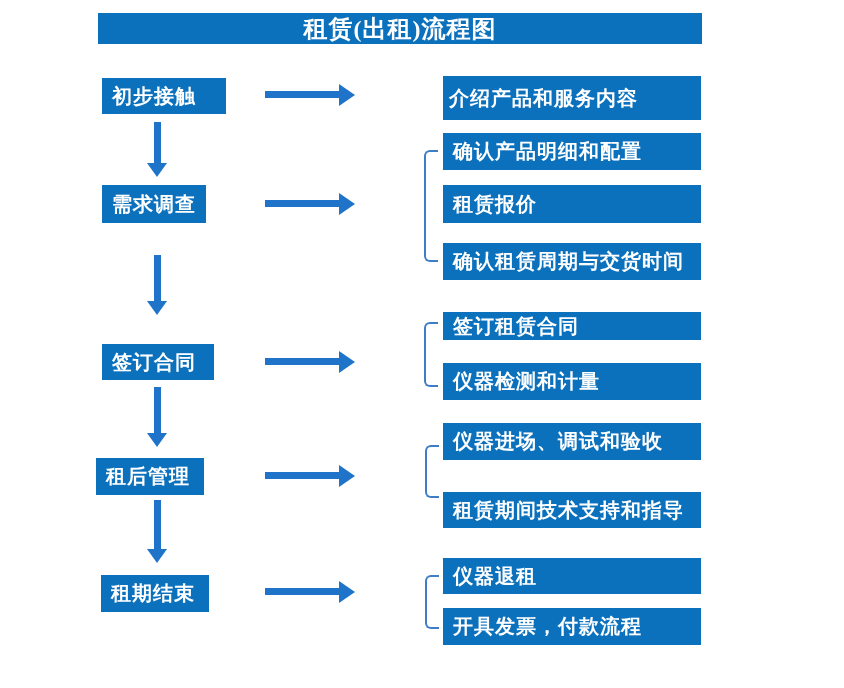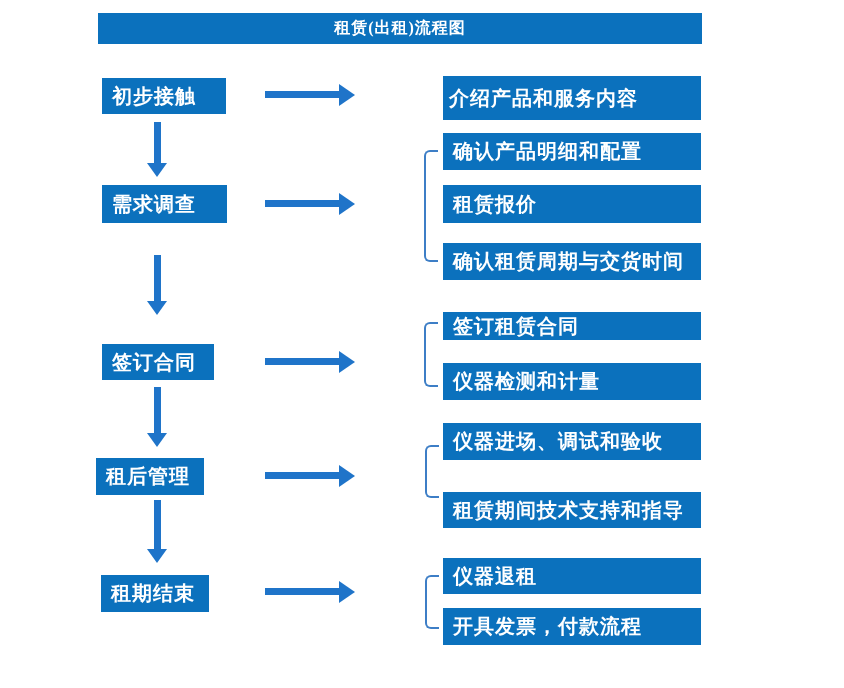--- a/index.html
+++ b/index.html
@@ -8,26 +8,26 @@
     font-family:"Liberation Serif","DejaVu Serif",serif;
     --blue-box:#0b71bd;--blue-arrow:#1f74c9;--blue-bracket:#3d7ec6;--text-white:#ffffff;
   }
   .box{
     position:absolute;background:var(--blue-box);color:var(--text-white);
     font-weight:bold;font-size:20px;display:flex;align-items:center;
     padding-left:10px;box-sizing:border-box;letter-spacing:1px;white-space:nowrap;
   }
   .title-bar{
     position:absolute;left:98px;top:13px;width:604px;height:31px;
-    background:var(--blue-box);color:var(--text-white);font-weight:bold;font-size:16px;
+    background:var(--blue-box);color:var(--text-white);font-weight:bold;font-size:24px;
     display:flex;align-items:center;justify-content:center;letter-spacing:1px;
   }
   
   .l1{left:102px;top:78px;width:124px;height:36px;}
-  .l2{left:102px;top:185px;width:125px;height:38px;}
+  .l2{left:102px;top:185px;width:104px;height:38px;}
   .l3{left:102px;top:344px;width:112px;height:36px;}
   .l4{left:96px;top:458px;width:108px;height:37px;}
   .l5{left:101px;top:575px;width:108px;height:37px;}
   
   .rbox{left:443px;width:258px;}
   .r1{top:76px;height:44px;padding-left:6px;}
   .r2{top:133px;height:37px;}
   .r3{top:185px;height:38px;}
   .r4{top:243px;height:37px;}
   .r5{top:312px;height:28px;}

